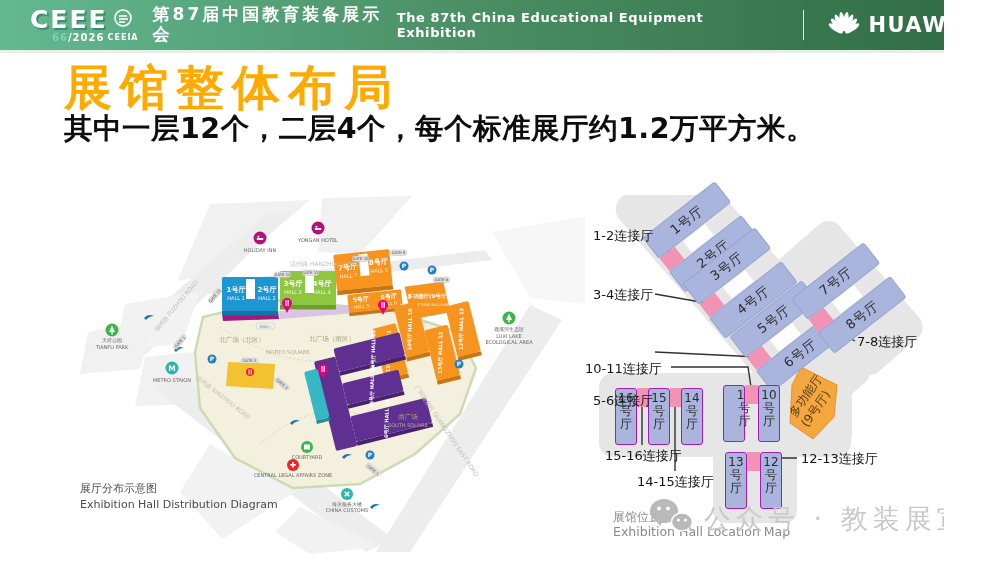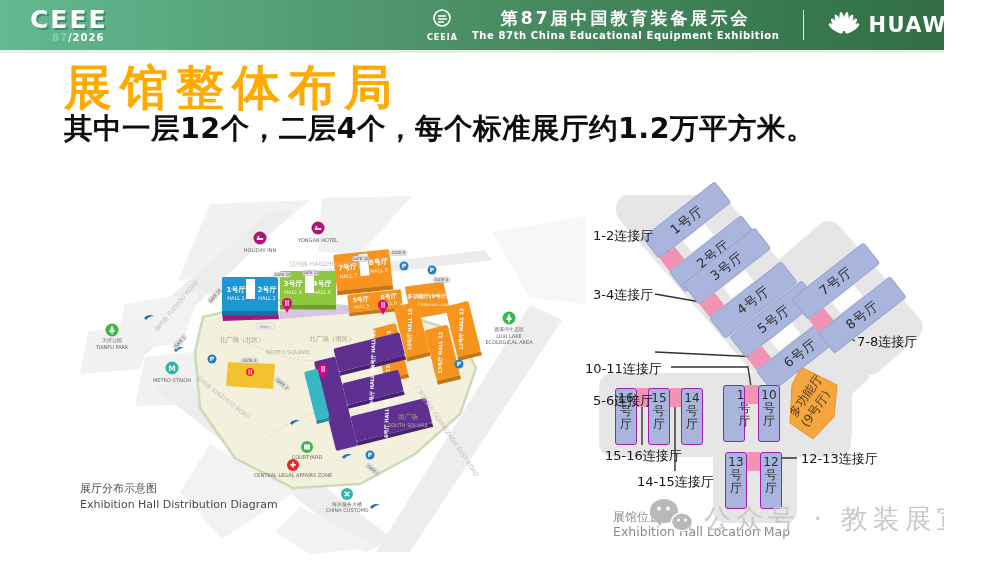--- a/index.html
+++ b/index.html
@@ -11,23 +11,23 @@
           display:flex;align-items:center;justify-content:space-between;}
   .topbar-line{position:absolute;left:0;top:50px;width:1000px;height:3px;background:#e6eee8;}
   .logo-ceee{margin-left:30px;display:flex;flex-direction:column;line-height:1;}
   .logo-main{color:#fff;font-size:25px;font-weight:800;letter-spacing:2px;
              text-shadow:2px 2px 0 rgba(36,110,84,.55);}
   .logo-sub{font-size:10px;font-weight:700;margin-top:1px;margin-left:22px;letter-spacing:1px;}
   .logo-sub .num{color:#7fd2b4;} .logo-sub .yr{color:#fff;}
   .topbar-right{display:flex;align-items:center;margin-right:28px;gap:14px;}
   .ceeia{display:flex;flex-direction:column;align-items:center;color:#fff;gap:1px;}
   .ceeia-label{font-size:8px;font-weight:800;letter-spacing:1px;color:#fff;}
-  .event-title{display:flex;flex-direction:column;align-items:center;color:#fff;line-height:1.15;}
+  .event-title{display:flex;flex-direction:row;align-items:center;color:#fff;line-height:1.15;}
   .event-cn{font-size:17px;font-weight:800;letter-spacing:3px;}
-  .event-en{font-size:10px;font-weight:700;letter-spacing:.6px;margin-top:1px;}
+  .event-en{font-size:13px;font-weight:700;letter-spacing:.6px;margin-top:1px;}
   .vdivider{width:1px;height:30px;background:rgba(255,255,255,.85);margin:0 10px;}
   .huawei{display:flex;align-items:center;gap:8px;color:#fff;}
   .huawei-label{font-size:21px;font-weight:700;letter-spacing:1.5px;}
   
   .page-title{position:absolute;left:64px;top:56px;font-size:48px;font-weight:900;
               letter-spacing:8px;color:#FFAA00;}
   .intro{position:absolute;left:64px;top:110px;width:912px;font-size:28.5px;font-weight:900;
          color:#0d0d0d;line-height:1.36;letter-spacing:.5px;}
   
   .map-left{position:absolute;left:60px;top:192px;width:525px;height:362px;}
@@ -55,21 +55,21 @@
   .wm-text{font-size:27px;color:#c9c9c9;letter-spacing:5px;white-space:nowrap;}
 </style>
 </head>
 <body>
 
 <div class="slide">
 
   <div class="topbar">
     <div class="logo-ceee">
       <div class="logo-main">CEEE</div>
-      <div class="logo-sub"><span class="num">87</span><span class="yr">/2026</span></div>
+      <div class="logo-sub"><span class="num">66</span><span class="yr">/2026</span></div>
     </div>
     <div class="topbar-right">
       <div class="ceeia">
         <span>
           <svg width="20" height="20" viewBox="0 0 20 20">
             <circle cx="10" cy="10" r="8" fill="none" stroke="#fff" stroke-width="1.6"></circle>
             <path d="M6,8 h8 M6,11 h9 M6,14 h6" stroke="#fff" stroke-width="1.4" fill="none"></path>
           </svg>
         </span>
         <span class="ceeia-label">CEEIA</span>

